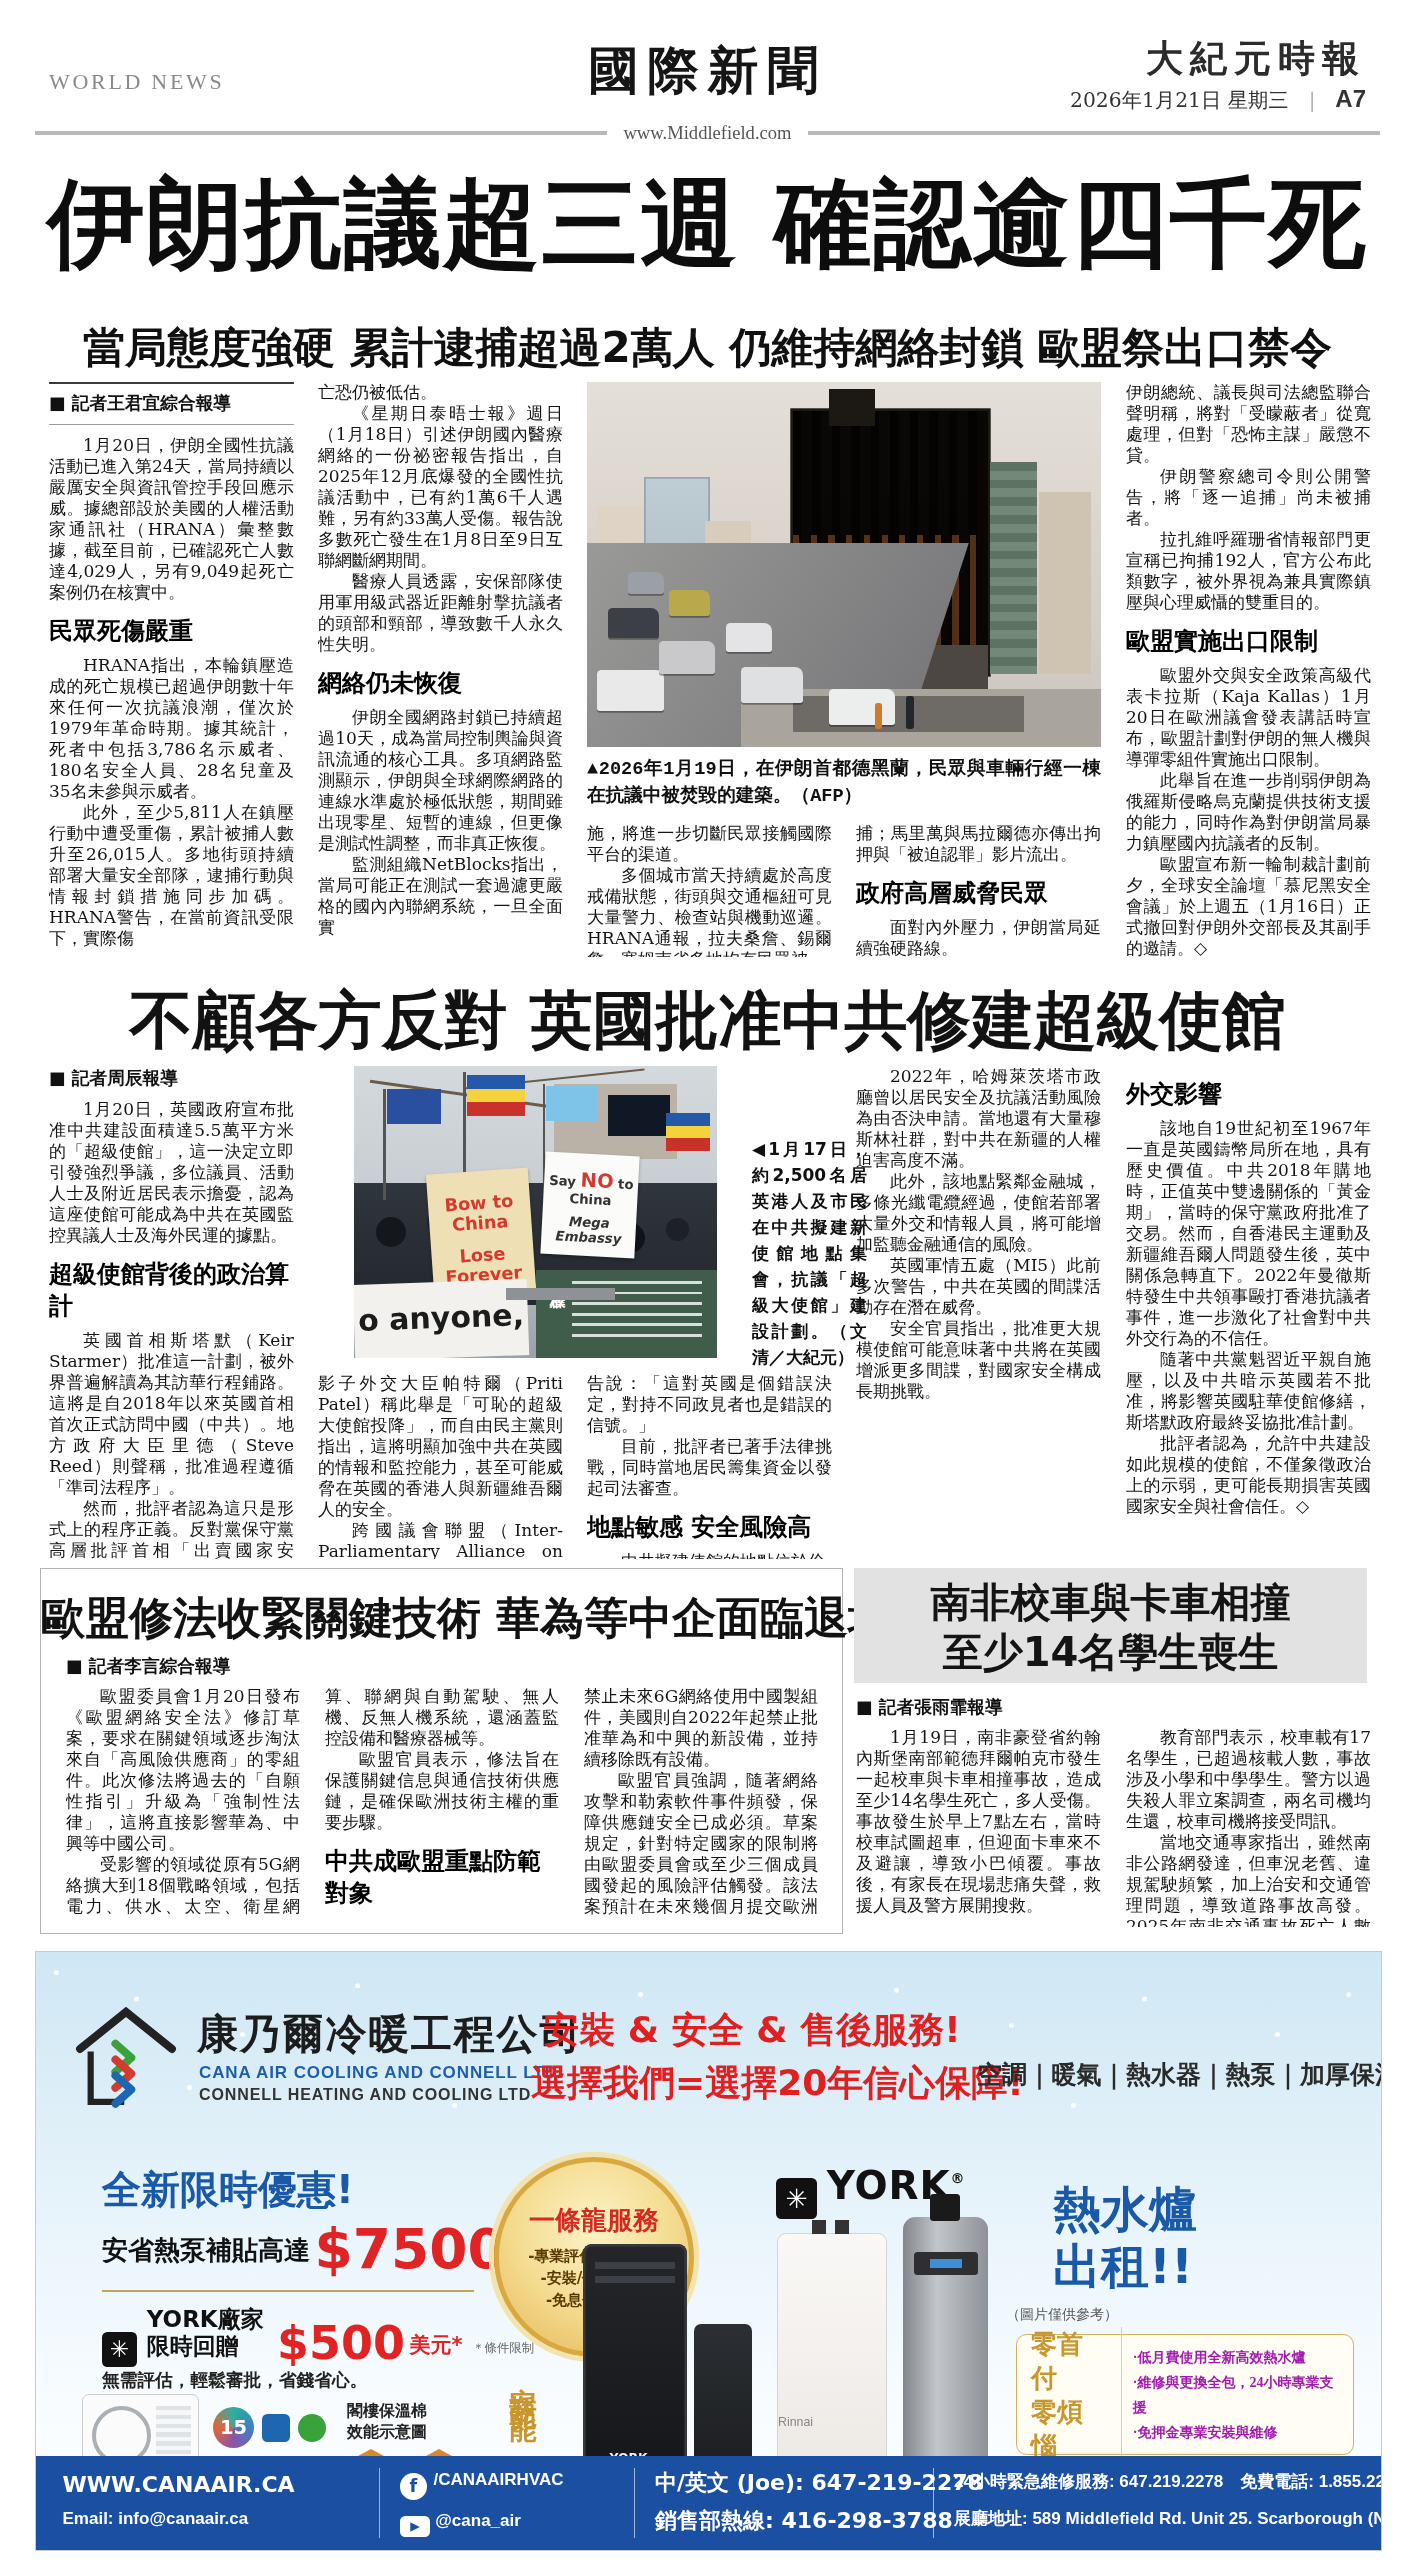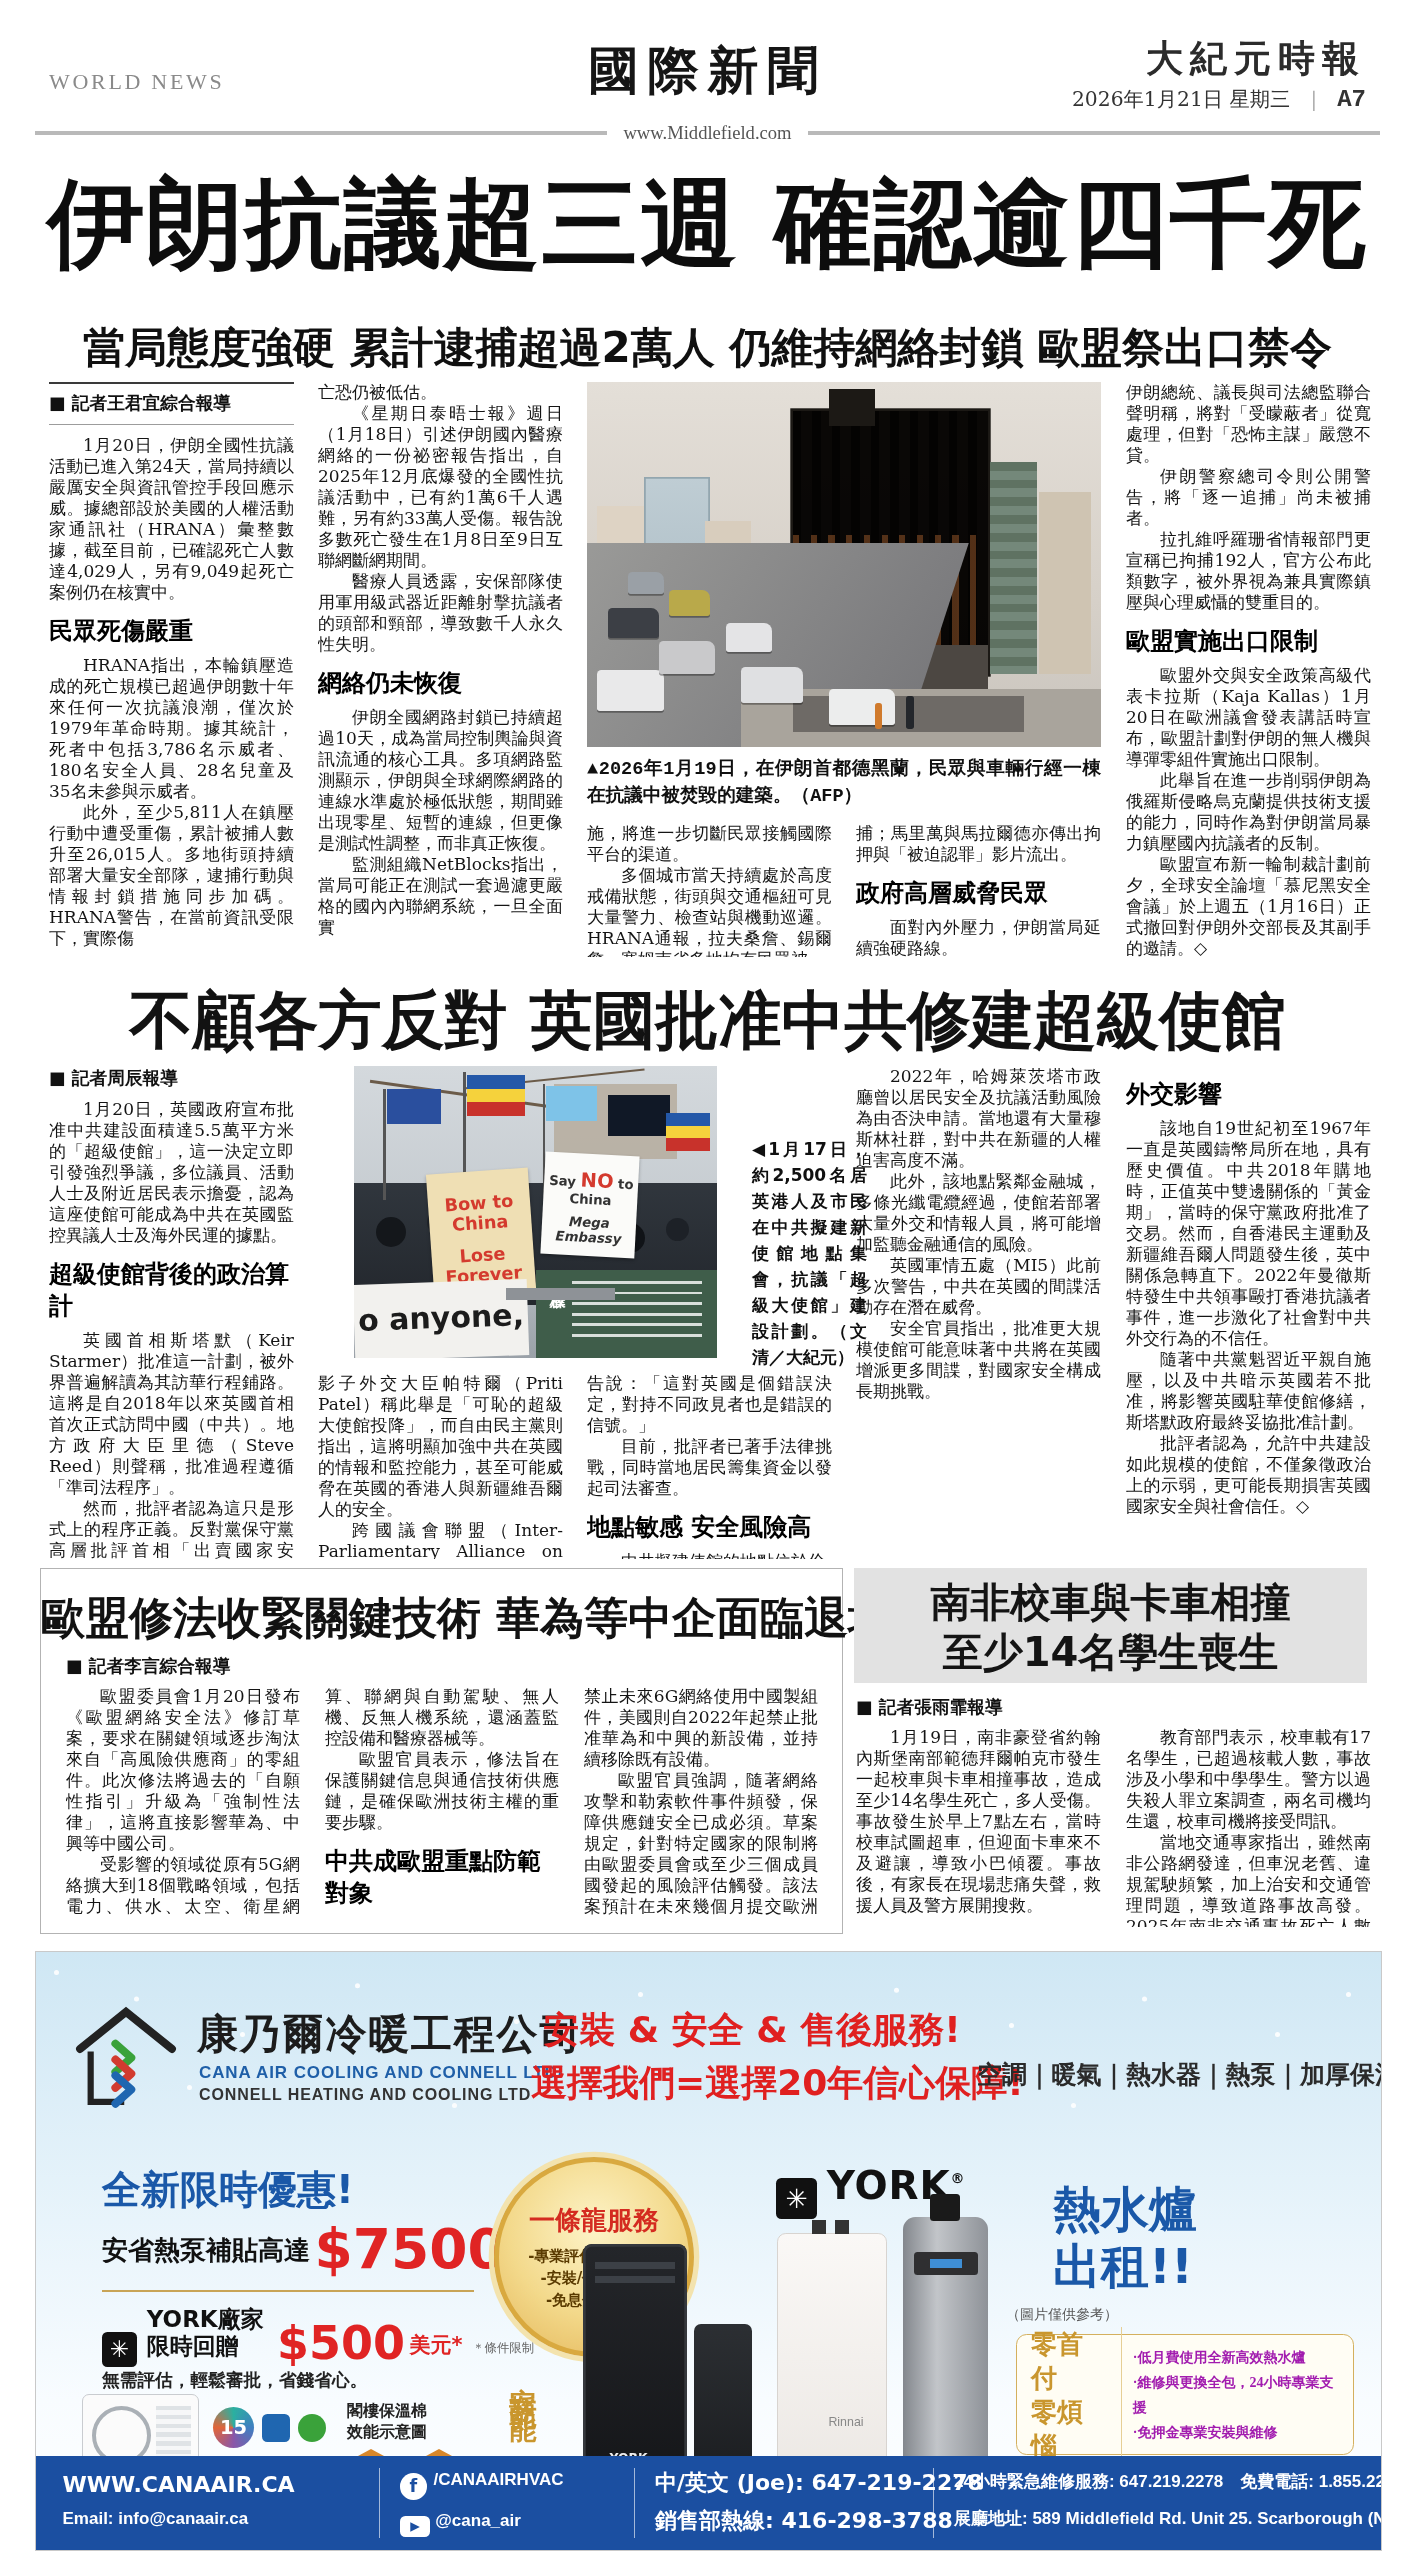--- a/index.html
+++ b/index.html
@@ -4,21 +4,21 @@
 <style>
   html,body{margin:0;padding:0;background:#fff;}
   #page{position:relative;width:1415px;height:2576px;background:#fff;overflow:hidden;
         font-family:"DejaVu Serif",serif;color:#111;}
   .abs{position:absolute;}
   
   .worldnews{font-family:"Liberation Serif",serif;font-size:22px;letter-spacing:2.7px;color:#8a8a8a;}
   .section-zh{font-size:51px;font-weight:900;letter-spacing:8.8px;color:#151515;}
   .masthead{font-size:37px;font-weight:900;letter-spacing:7px;color:#2b2b2b;font-family:"DejaVu Serif",serif;}
   .dateline{font-size:20.3px;color:#333;}
-  .pageno{font-weight:900;font-family:Liberation Mono, monospace;}
+  .pageno{font-weight:900;font-family:Liberation Sans, sans-serif;}
   .hrule{height:3.5px;background:#b9b9b9;}
   .site{background:#fff;padding:0 16px;font-family:"Liberation Serif",serif;font-size:18.6px;color:#555;}
   
   .h1{font-family:"DejaVu Serif",serif;font-weight:900;font-size:97px;line-height:1.1;letter-spacing:1.8px;color:#0d0d0d;text-align:center;white-space:nowrap;}
   .deck{font-family:"DejaVu Sans",sans-serif;font-weight:900;font-size:42px;color:#101010;text-align:center;white-space:nowrap;}
   .h2{font-family:"DejaVu Sans",sans-serif;font-weight:900;font-size:63px;color:#121212;text-align:center;white-space:nowrap;}
   .h3{font-family:"DejaVu Sans",sans-serif;font-weight:900;font-size:44px;color:#121212;text-align:center;white-space:nowrap;}
   .h4{font-family:"DejaVu Sans",sans-serif;font-weight:900;font-size:40px;line-height:50px;color:#141414;text-align:center;}
   
   .col{position:absolute;overflow:hidden;}
@@ -355,21 +355,21 @@
     </div>
     <div class="abs" style="left:658px;top:372px;width:58px;height:157px;background:linear-gradient(#2c2f33,#1b1d20);border-radius:7px;"></div>
 
     <div class="abs" style="left:740px;top:211px;white-space:nowrap;">
       <span class="york-sq" style="width:41px;height:41px;line-height:41px;font-size:26.5px;vertical-align:-8.8px;">✳</span>
       <span class="york-word">YORK</span><span style="font-size:14px;vertical-align:16px;font-weight:900;font-family:'DejaVu Sans',sans-serif;">®</span>
     </div>
     <div class="abs" style="left:741px;top:281px;width:108px;height:248px;background:linear-gradient(#faf8f6,#ece8e4);border:1.8px solid #d8d4d0;border-radius:8.8px;">
       <div style="position:absolute;left:34px;top:-14px;width:14px;height:14px;background:#333;"></div>
       <div style="position:absolute;left:57px;top:-14px;width:14px;height:14px;background:#333;"></div>
-      <div style="position:absolute;left:0;right:0;bottom:53px;text-align:center;font-family:'Liberation Sans',sans-serif;font-size:12.4px;color:#888;padding-left:28px;">Rinnai</div>
+      <div style="position:absolute;left:0;right:0;bottom:53px;font-family:'Liberation Sans',sans-serif;font-size:12.4px;color:#888;">Rinnai</div>
     </div>
     <div class="abs" style="left:867px;top:265px;width:85px;height:264px;background:linear-gradient(90deg,#83878d,#c2c5c9 40%,#8e9298);border-radius:12.4px;">
       <div style="position:absolute;left:26.5px;top:-23px;width:30px;height:26.5px;background:#1a1a1a;border-radius:3.5px;"></div>
       <div style="position:absolute;left:10.6px;top:35px;width:64px;height:23px;background:#2f2f31;border-radius:3.5px;">
         <div style="position:absolute;left:16px;top:7px;width:32px;height:8.8px;background:#3f8fd6;"></div>
       </div>
     </div>
 
     <div class="abs rental" style="left:1017px;top:229px;">
       <div>熱水爐</div>

